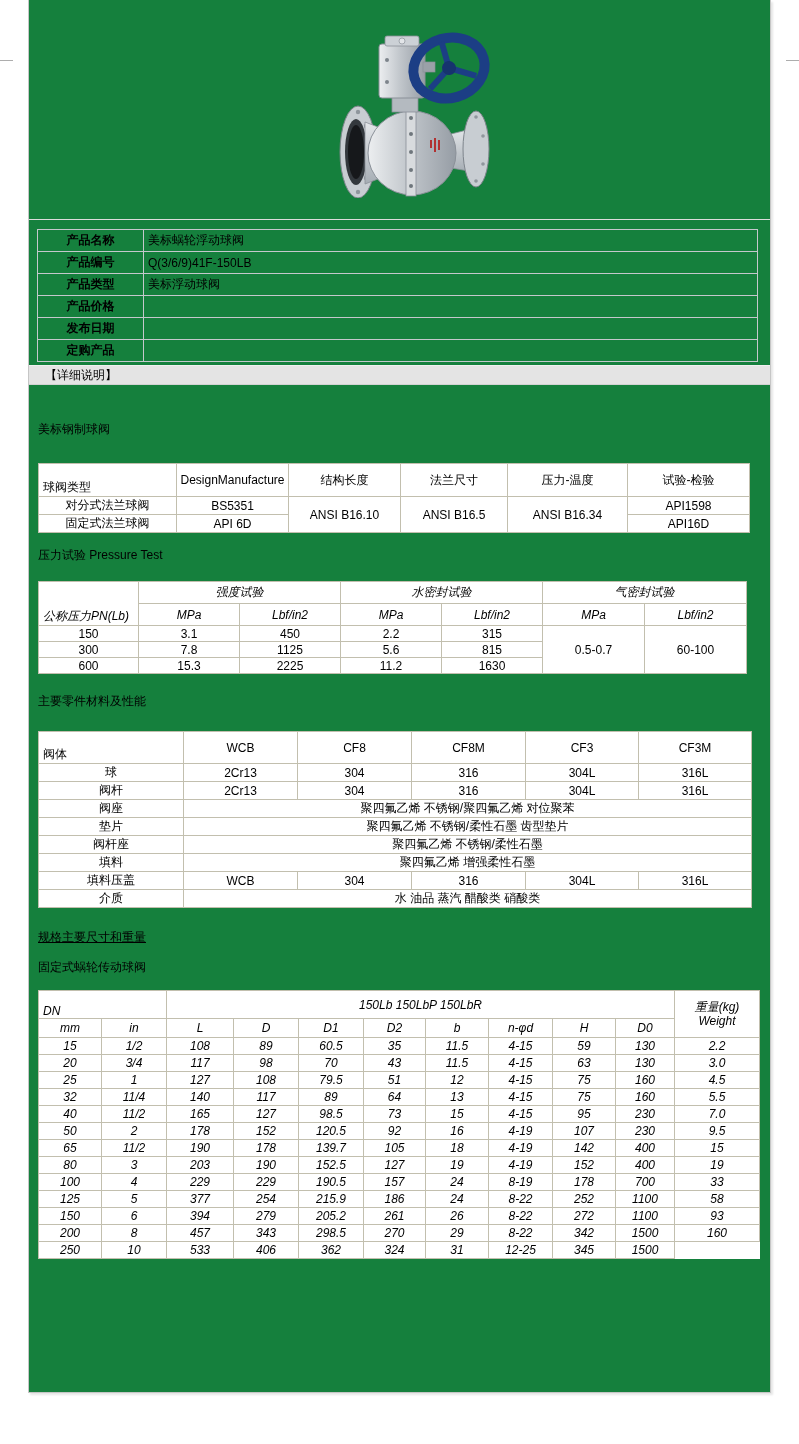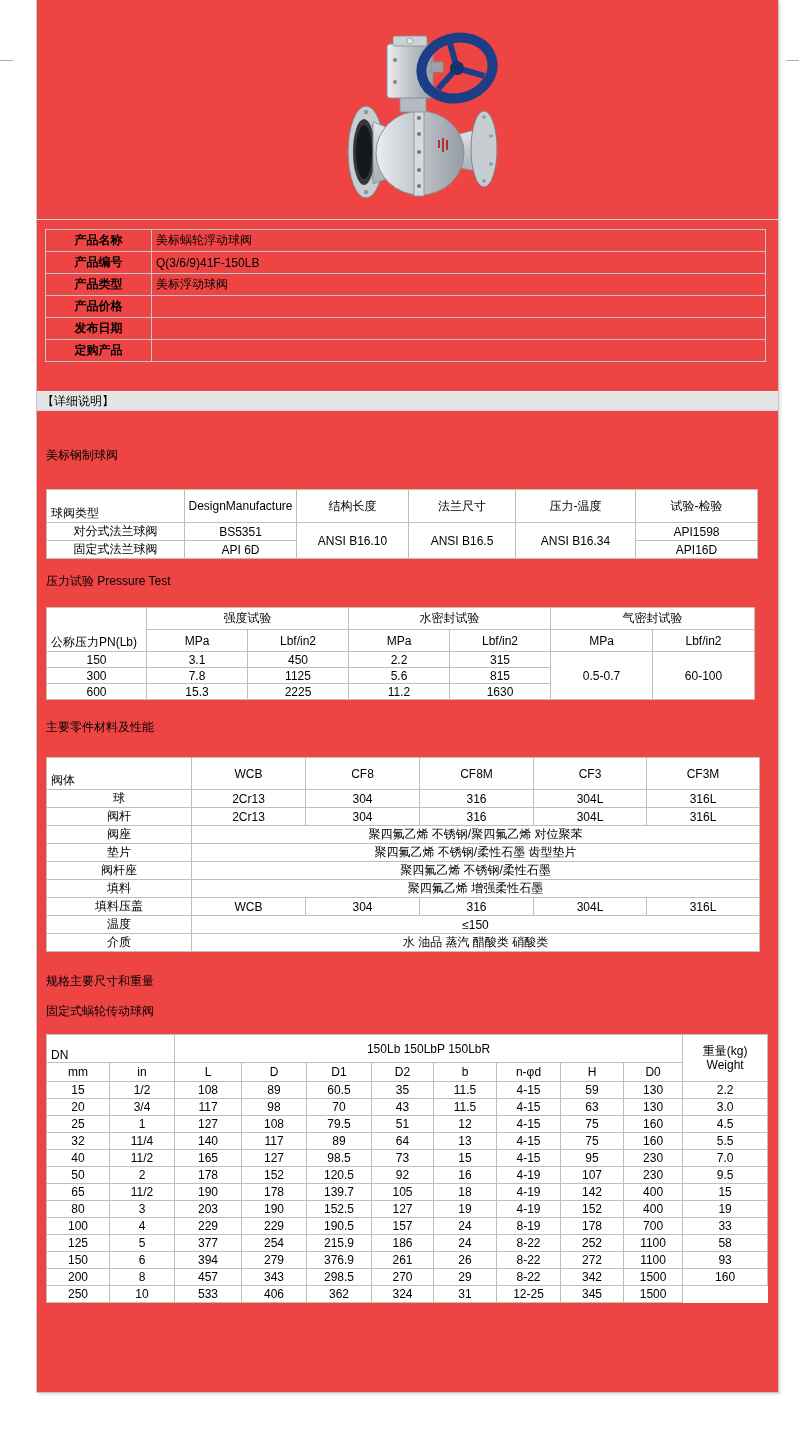--- a/index.html
+++ b/index.html
@@ -4,56 +4,56 @@
 <style>
   html,body{margin:0;padding:0;}
   body{
     width:799px;height:1444px;background:#ffffff;position:relative;
     font-family:"Liberation Sans","DejaVu Sans",sans-serif;font-size:12px;color:#000;
   }
   .edge-mark{position:absolute;top:60px;height:1px;background:#adadad;}
   .edge-mark.left{left:0;width:13px;}
   .edge-mark.right{right:0;width:13px;}
   .content{
-    position:absolute;left:36px;top:0;width:741px;height:1392px;background:#ef4444;
+    position:absolute;left:28px;top:0;width:741px;height:1392px;background:#15803d;
     border:1px solid #c6c6c6;border-top:none;box-shadow:2px 2px 2px rgba(0,0,0,.10);
   }
   .photo-area{height:219px;position:relative;}
   .photo-area svg{position:absolute;left:296px;top:16px;}
   .divider{height:1px;background:#dcdcdc;}
   
   table.info{border-collapse:collapse;table-layout:fixed;width:721px;margin:9px 0 0 8px;}
   table.info td{border:1px solid #c4c8cc;height:21px;padding:0 4px;overflow:hidden;white-space:nowrap;}
   table.info td.lbl{width:97px;text-align:center;font-weight:bold;}
   
   .section-bar{
-    margin-top:29px;height:18px;line-height:18px;padding-left:5px;background:#e4e4e4;
+    margin-top:3px;height:18px;line-height:18px;padding-left:16px;background:#e4e4e4;
     border-top:1px solid #f0f0f0;border-bottom:1px solid #d2d2d2;
   }
   .intro{margin:34px 0 0 9px;line-height:21px;}
   .tbl-title{margin:14px 0 0 9px;line-height:16px;}
   .tbl-subtitle{margin:14px 8px 0 9px;line-height:16px;}
   
   table.spec{border-collapse:collapse;table-layout:fixed;margin-left:9px;background:#fff;}
   table.spec td{
     border:1px solid #c2bfae;text-align:center;vertical-align:middle;
     padding:0 2px;overflow:hidden;white-space:nowrap;
   }
   table.spec td.corner{text-align:left;vertical-align:bottom;padding-left:4px;margin-left:24px;}
   table.spec td.missing{border:none;background:transparent;}
   table.standards{width:711px;margin-top:23px;}
   table.standards tr.hdr td{height:32px;}
   table.standards tr.data td{height:15px;}
   table.pressure{width:708px;margin-top:18px;}
-  table.pressure tr.hdr td{height:21px;}
+  table.pressure tr.hdr td{height:21px;font-style:italic;}
   table.pressure tr.data td{height:15px;}
   table.materials{width:713px;margin-top:22px;}
   table.materials tr.hdr td{height:31px;}
   table.materials tr.data td{height:17px;}
-  table.dims{width:721px;margin-top:15px;}
+  table.dims{width:721px;margin-top:15px;font-style:italic;}
   table.dims tr.hdr1 td{height:27px;}
   table.dims tr.hdr2 td{height:18px;}
   table.dims tr.data td{height:16px;}
   td.weight-hdr{line-height:14px;white-space:normal;}
 </style>
 </head>
 <body>
 
 <div class="edge-mark left"></div>
 <div class="edge-mark right"></div>
@@ -311,31 +311,27 @@
         </tr>
         <tr class="data">
           <td>填料压盖</td>
           <td>WCB</td>
           <td>304</td>
           <td>316</td>
           <td>304L</td>
           <td>316L</td>
         </tr>
         <tr class="data">
-          <td>温度</td>
-          <td colspan="5">≤150</td>
-        </tr>
-        <tr class="data">
           <td>介质</td>
           <td colspan="5">水 油品 蒸汽 醋酸类 硝酸类</td>
         </tr>
       </tbody>
   </table>
 
-  <div class="tbl-title" style="margin-top:21px;">规格主要尺寸和重量</div>
+  <div class="tbl-title" style="margin-top:21px;text-decoration:underline;">规格主要尺寸和重量</div>
   <div class="tbl-subtitle">固定式蜗轮传动球阀</div>
 
   <table class="spec dims">
     <colgroup>
         <col style="width:63px">
         <col style="width:65px">
         <col style="width:67px">
         <col style="width:65px">
         <col style="width:65px">
         <col style="width:62px">
@@ -494,21 +490,21 @@
           <td>8-22</td>
           <td>252</td>
           <td>1100</td>
           <td>58</td>
         </tr>
         <tr class="data">
           <td>150</td>
           <td>6</td>
           <td>394</td>
           <td>279</td>
-          <td>376.9</td>
+          <td>205.2</td>
           <td>261</td>
           <td>26</td>
           <td>8-22</td>
           <td>272</td>
           <td>1100</td>
           <td>93</td>
         </tr>
         <tr class="data">
           <td>200</td>
           <td>8</td>

